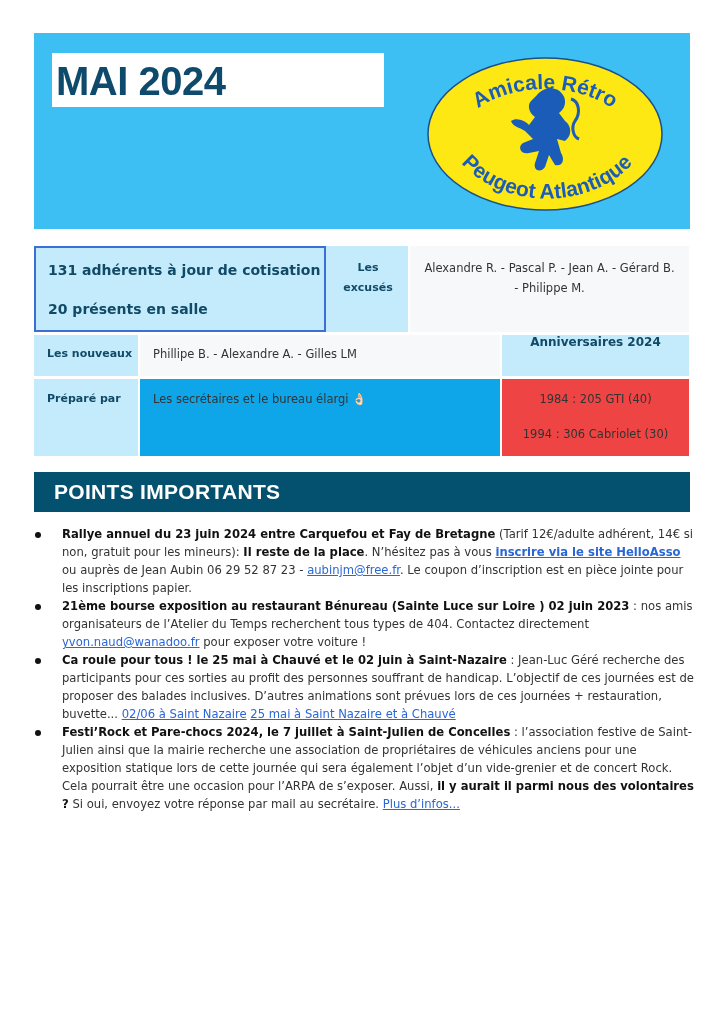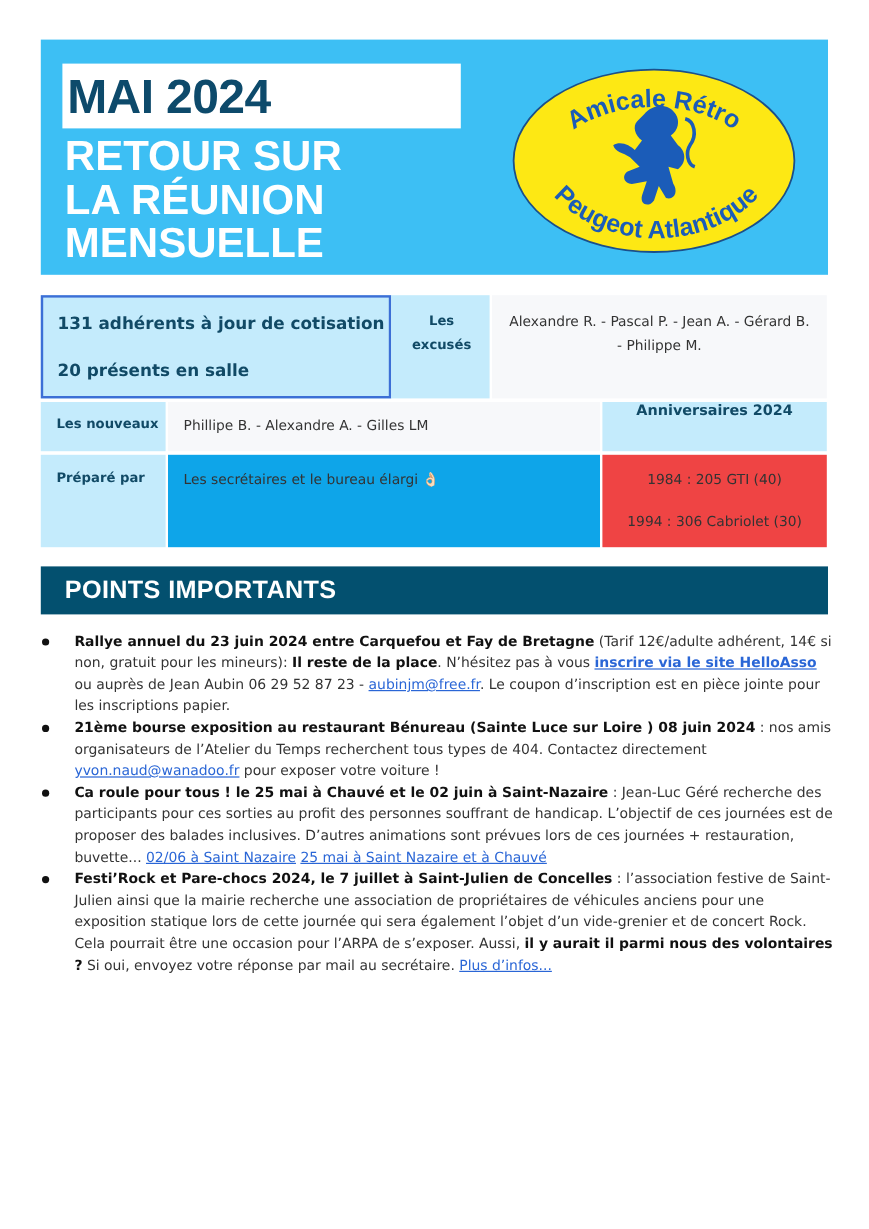--- a/index.html
+++ b/index.html
@@ -50,25 +50,20 @@
   .points b { color: #111; margin-top: 27px; }
   .points a { color: #2a66d6; text-decoration: underline; }
   .points a.strong { font-weight: bold; }
 </style>
 </head>
 <body>
 
 <div class="hero">
   <div class="month-box"></div>
   <div class="month">MAI 2024</div>
-  <div class="title">
-    <div>RETOUR SUR</div>
-    <div>LA RÉUNION</div>
-    <div>MENSUELLE</div>
-  </div>
 </div>
 
 <svg class="logo" viewBox="0 0 240 158">
   <ellipse cx="120" cy="79" rx="117" ry="76" fill="#fde814" stroke="#1b4f8a" stroke-width="1.5"></ellipse>
   <defs>
     <path id="arcTop" d="M 32 80 A 90 58 0 0 1 208 80"></path>
     <path id="arcBot" d="M 18 62 A 102 80 0 0 0 226 62"></path>
   </defs>
   <text font-family="Liberation Sans, sans-serif" font-weight="bold" font-size="21" fill="#1b5cb8">
     <textPath href="#arcTop" startOffset="50%" text-anchor="middle">Amicale Rétro</textPath>
@@ -117,21 +112,21 @@
 
 <div class="section-bar">
   <span>POINTS IMPORTANTS</span>
 </div>
 
 <ul class="points">
   <li>
     <b>Rallye annuel du 23 juin 2024 entre Carquefou et Fay de Bretagne</b><span> (Tarif 12€/adulte adhérent, 14€ si non, gratuit pour les mineurs): </span><b>Il reste de la place</b><span>. N’hésitez pas à vous </span><a class="strong">inscrire via le site HelloAsso</a><span> ou auprès de Jean Aubin 06 29 52 87 23 - </span><a>aubinjm@free.fr</a><span>. Le coupon d’inscription est en pièce jointe pour les inscriptions papier.</span>
   </li>
   <li>
-    <b>21ème bourse exposition au restaurant Bénureau (Sainte Luce sur Loire ) 08 juin 2024</b><span> : nos amis organisateurs de l’Atelier du Temps recherchent tous types de 404. Contactez directement </span><a>yvon.naud@wanadoo.fr</a><span> pour exposer votre voiture !</span>
+    <b>21ème bourse exposition au restaurant Bénureau (Sainte Luce sur Loire ) 02 juin 2023</b><span> : nos amis organisateurs de l’Atelier du Temps recherchent tous types de 404. Contactez directement </span><a>yvon.naud@wanadoo.fr</a><span> pour exposer votre voiture !</span>
   </li>
   <li>
     <b>Ca roule pour tous ! le 25 mai à Chauvé et le 02 juin à Saint-Nazaire</b><span> : Jean-Luc Géré recherche des participants pour ces sorties au profit des personnes souffrant de handicap. L’objectif de ces journées est de proposer des balades inclusives. D’autres animations sont prévues lors de ces journées + restauration, buvette... </span><a>02/06 à Saint Nazaire</a><span> </span><a>25 mai à Saint Nazaire et à Chauvé</a>
   </li>
   <li>
     <b>Festi’Rock et Pare-chocs 2024, le 7 juillet à Saint-Julien de Concelles</b><span> : l’association festive de Saint-Julien ainsi que la mairie recherche une association de propriétaires de véhicules anciens pour une exposition statique lors de cette journée qui sera également l’objet d’un vide-grenier et de concert Rock. Cela pourrait être une occasion pour l’ARPA de s’exposer. Aussi, </span><b>il y aurait il parmi nous des volontaires ?</b><span> Si oui, envoyez votre réponse par mail au secrétaire. </span><a>Plus d’infos...</a>
   </li>
 </ul>
 
 </body></html>

